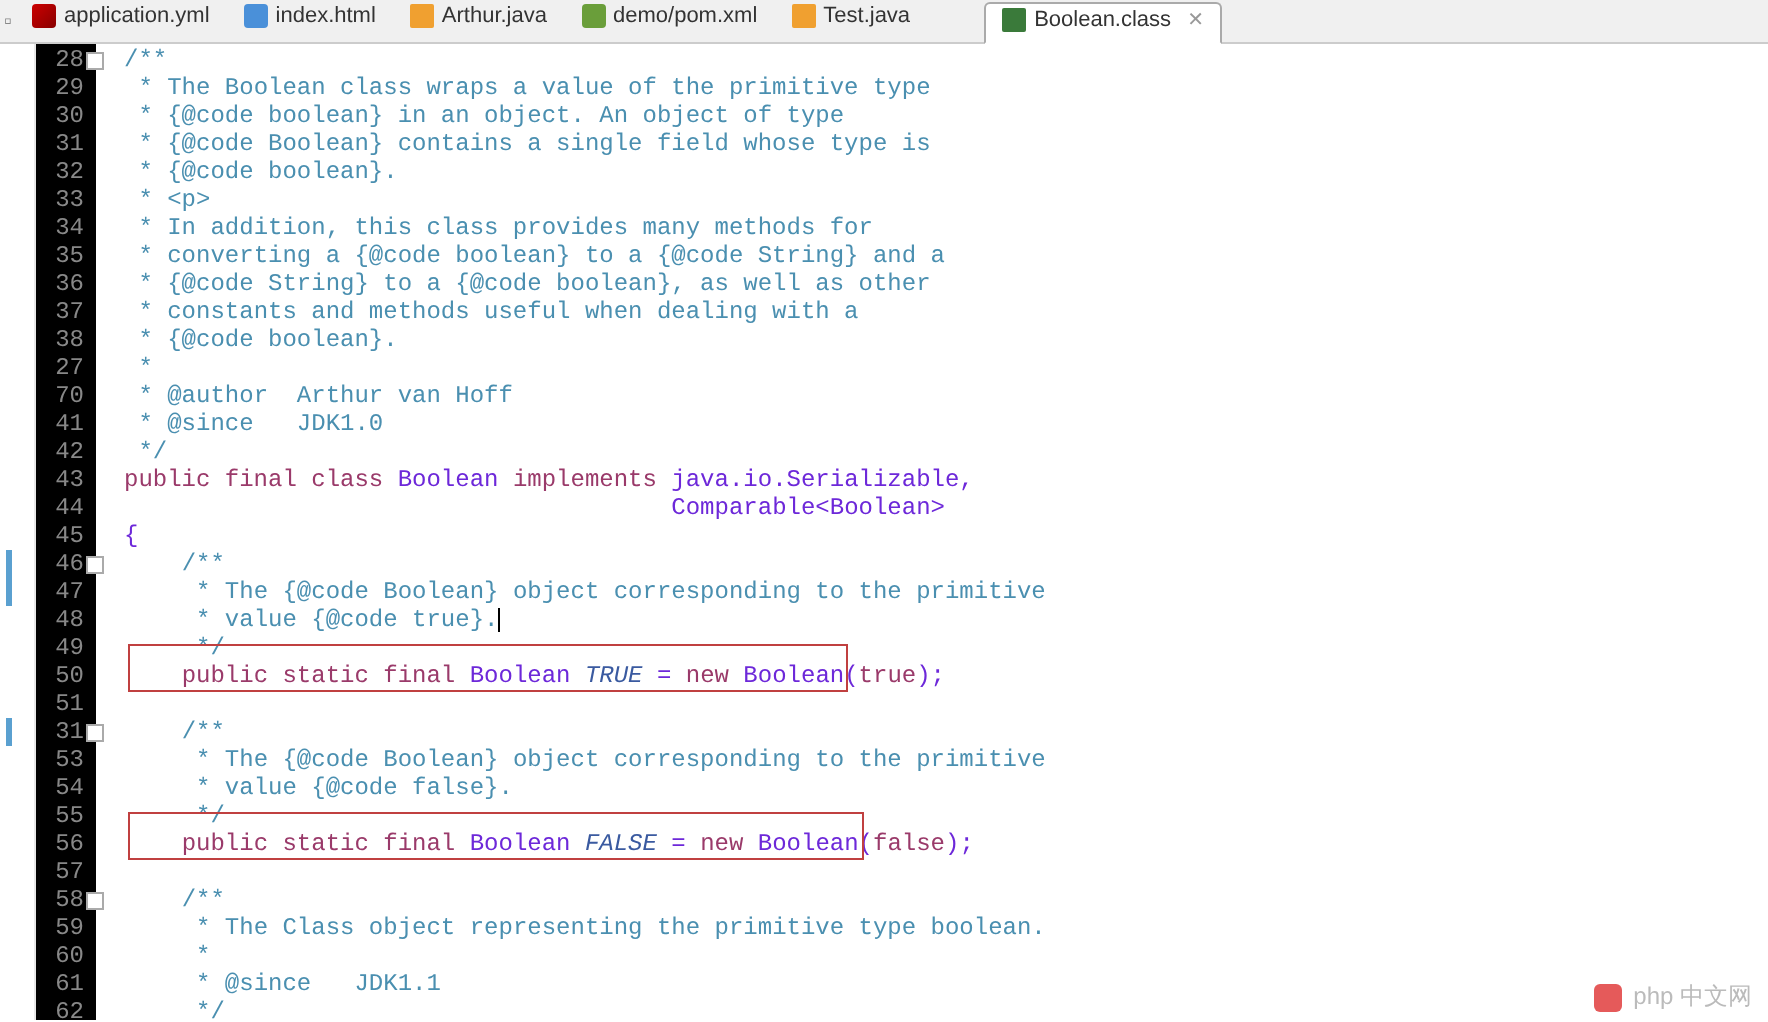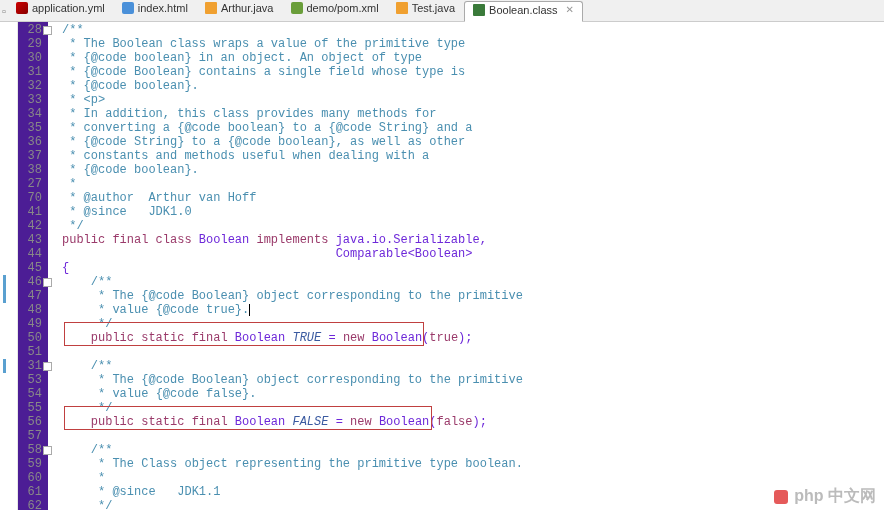--- a/index.html
+++ b/index.html
@@ -31,40 +31,41 @@
       height: 100%;
     }
     .tab.active {
       background: #fff;
       border: 1px solid #aaa;
       border-bottom: 1px solid #fff;
       border-top-left-radius: 3px;
       border-top-right-radius: 3px;
       position: relative;
       top: 1px;
+      margin-left: 28px;
     }
     .tab-icon { width: 12px; height: 12px; display: inline-block; }
     .tab-label { color: #333; }
     .tab-close { color: #999; font-size: 10px; margin-left: 4px; }
     .icon-yml { background: linear-gradient(135deg, #c00, #800); border-radius: 2px; }
     .icon-html { background: #4a90d9; border-radius: 2px; }
     .icon-java { background: #f0a030; border-radius: 1px; }
     .icon-xml { background: #6a9e3a; border-radius: 2px; }
     .icon-class { background: #3a7a3a; border-radius: 1px; }
     .editor { display: flex; height: 488px; }
     .marker-col { width: 18px; background: #fff; border-right: 1px solid #e8e8e8; padding-top: 1px; position: relative; }
     .marker {
       position: absolute; left: 3px; width: 3px; background: #5aa0d0;
     }
     .gutter {
       width: 30px;
       text-align: right;
       color: #888;
       padding-right: 6px;
-      background: #4c1d95;
+      background: #000000;
       padding-top: 1px;
       user-select: none;
     }
     .gutter .ln { height: 14px; line-height: 14px; position: relative; }
     .gutter .fold::after {
       content: '';
       position: absolute;
       right: -10px;
       top: 3px;
       width: 7px; height: 7px;
@@ -91,23 +92,23 @@
     }
     .cursor { border-right: 1px solid #000; display: inline-block; height: 12px; vertical-align: middle; }
     .watermark {
       position: absolute;
       right: 8px;
       bottom: 4px;
       display: flex;
       align-items: center;
       gap: 6px;
       font-family: Arial, sans-serif;
-      font-size: 16px;
+      font-size: 12px;
       color: #bbb;
-      font-weight: bold;
+      font-weight: normal;
     }
     .watermark-icon {
       width: 14px; height: 14px; border-radius: 3px; background: #e55a5a; position: relative;
     }
     .watermark-url {
       position: absolute; right: 8px; bottom: 22px;
       font-family: Arial, sans-serif; font-size: 10px; color: #e0e0e0;
     }
   </style>
 </head>

